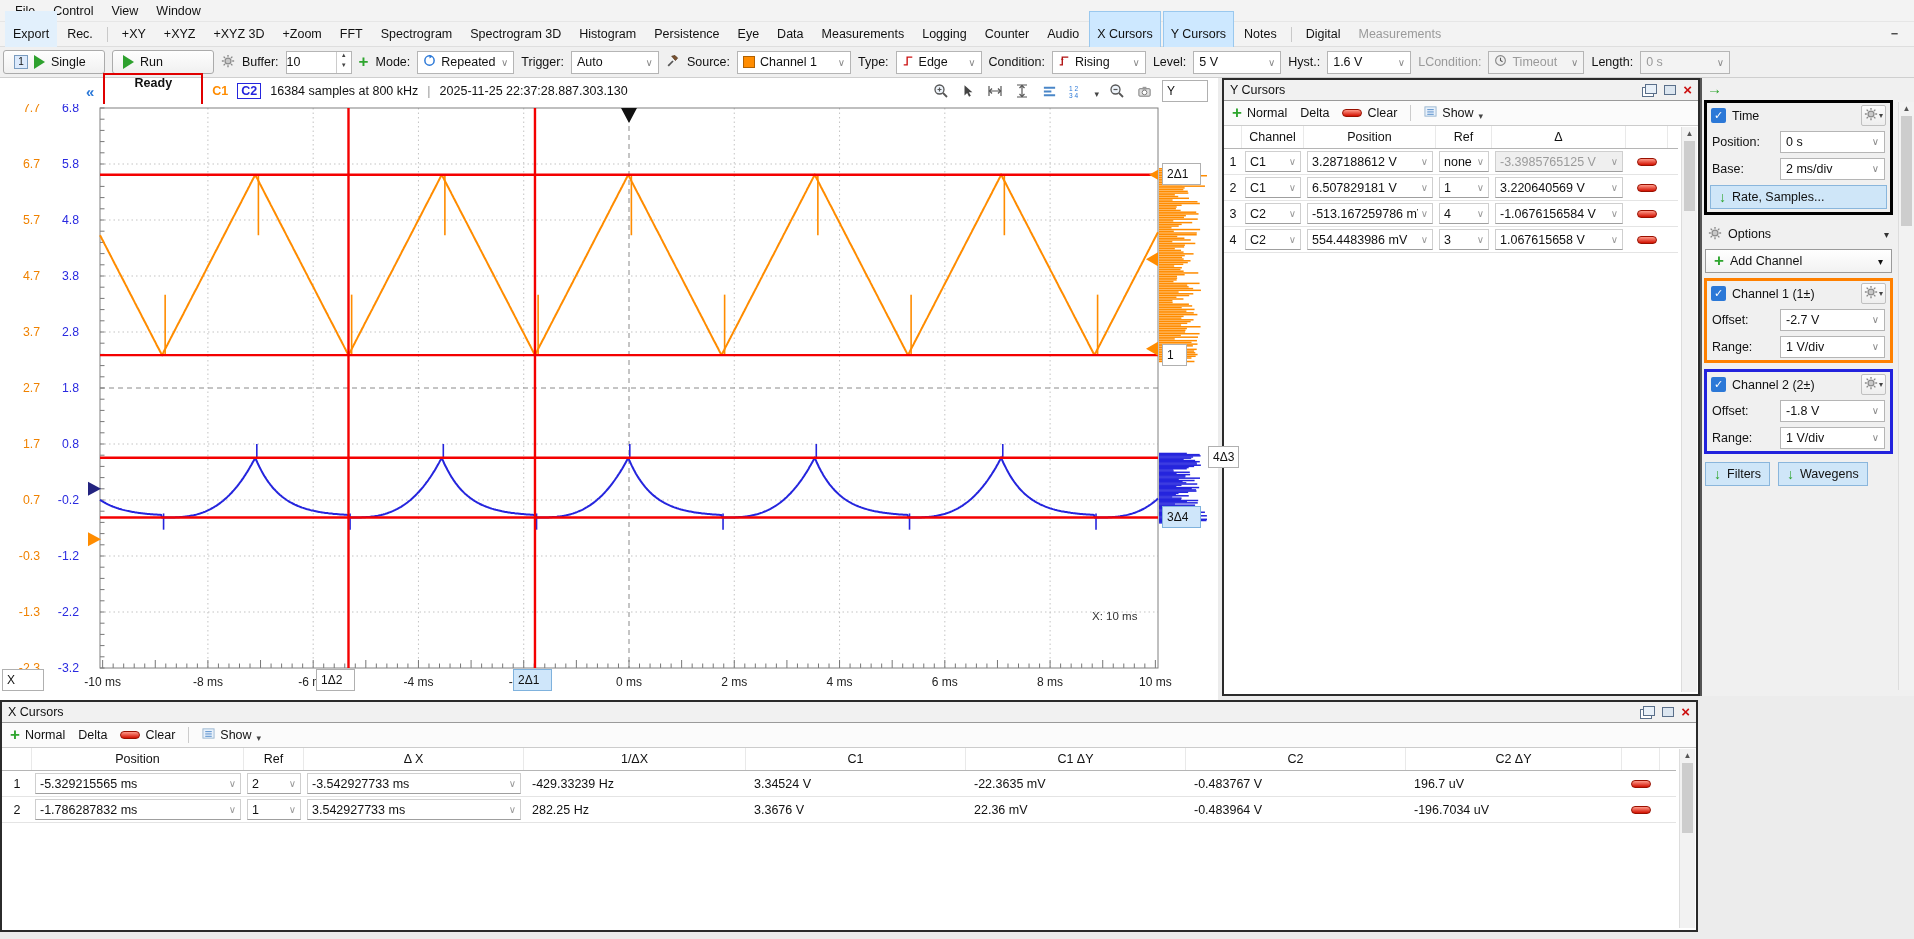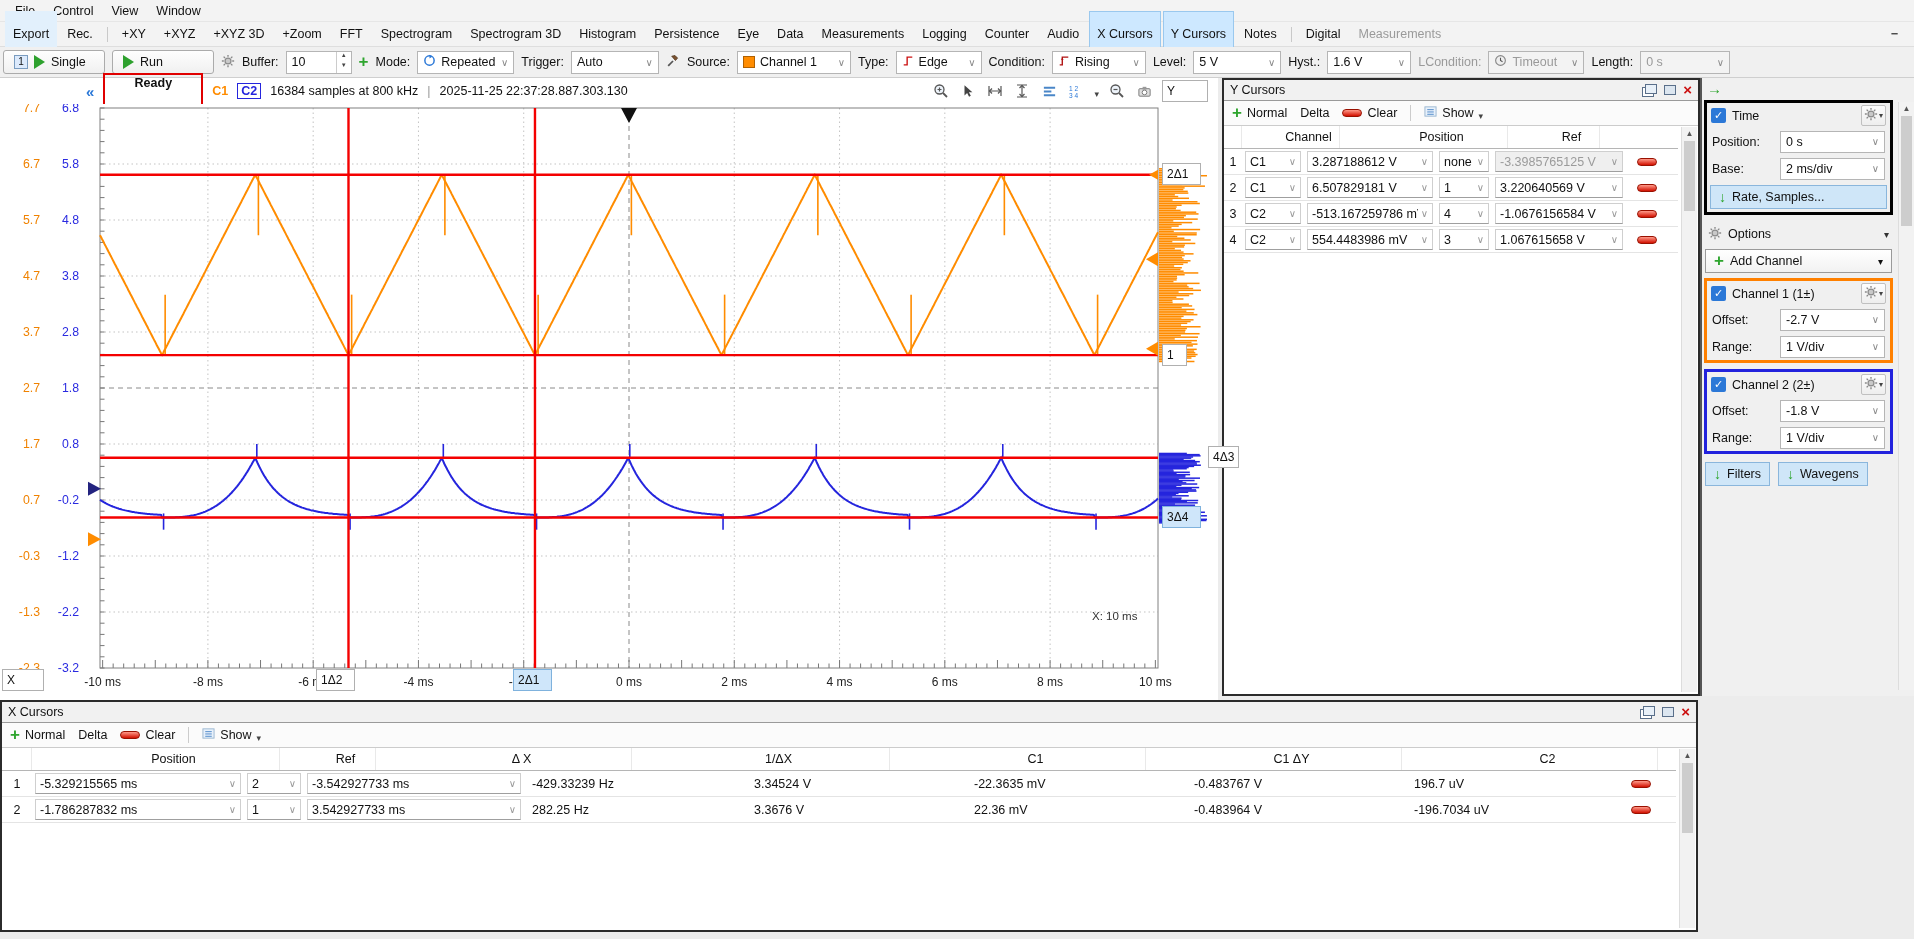--- a/index.html
+++ b/index.html
@@ -20,21 +20,21 @@
 
   #controlbar { position:absolute; left:0; top:47px; width:100%; height:31px; background:#f0f0f0; border-bottom:1px solid #cfcfcf; display:flex; align-items:center; gap:7px; padding:0 3px; white-space:nowrap; }
   .btn { background:linear-gradient(#fefefe,#f0f0f0); border:1px solid #ababab; border-radius:3px; height:24px; display:flex; align-items:center; gap:6px; padding:0 10px; }
   .play { width:0; height:0; border-left:11px solid #2ea12e; border-top:7px solid transparent; border-bottom:7px solid transparent; }
   .one-badge { width:14px; height:14px; background:#dceafc; border:1px solid #7a9cc0; font-size:10px; line-height:12px; text-align:center; }
   .lbl.dis { color:#9a9a9a; }
   .sel { background:#fff; border:1px solid #b5b5b5; height:23px; display:flex; align-items:center; gap:5px; padding:0 5px; }
   .sel .chev { margin-left:auto; color:#8a8a8a; font-size:10px; }
   .sel.dis { background:#f3f3f3; color:#9a9a9a; }
   .spin { background:#fff; border:1px solid #b5b5b5; height:23px; width:66px; display:flex; align-items:stretch; }
-  .spin .v { flex:1; display:flex; align-items:center; padding-left:5px; }
+  .spin .v { flex:1; display:flex; align-items:center; }
   .spin .arr { width:15px; border-left:1px solid #ccc; display:flex; flex-direction:column; }
   .spin .arr span { flex:1; font-size:6px; line-height:6px; text-align:center; color:#444; }
   .gplus { color:#2ea52e; font-weight:bold; font-size:17px; line-height:14px; }
   .swatch { width:12px; height:12px; background:#ff8c00; border:1px solid #b06000; }
 
   
   #main-left { position:absolute; left:0; top:78px; width:1218px; height:622px; background:#fff; }
   #statusrow { height:26px; display:flex; align-items:center; gap:9px; padding:0 6px 0 86px; position:relative; }
   .back-chev { color:#2b78d7; font-weight:bold; font-size:15px; }
   #ready-box { border:2px solid #e00000; width:100px; height:36px; line-height:16px; text-align:center; font-weight:bold; }
@@ -57,21 +57,21 @@
   .wb-cascade { border:1px solid #5a6f8a; background:#e8f0f8; box-shadow:-3px 3px 0 -1px #fff,-3px 3px 0 0 #5a6f8a; margin-top:-2px; }
   .wb-max { border:1px solid #5a6f8a; background:#dce6f0; }
   .wb-close { width:auto; color:#cc1111; font-weight:bold; font-size:15px; line-height:10px; }
   .ptoolbar { height:25px; display:flex; align-items:center; gap:13px; padding:0 8px; background:#fbfbfb; border-bottom:1px solid #ccc; }
   .tbtn { display:flex; align-items:center; gap:5px; }
   .pill { display:inline-block; width:20px; height:8px; border-radius:4px; background:linear-gradient(#ff9a8a,#d21000); border:1px solid #991000; }
   .tb-sep { width:1px; height:16px; background:#ccc; }
   .caret2 { font-size:9px; color:#444; position:relative; top:3px; }
 
   .thead,.trow { display:grid; align-items:stretch; }
-  .thead { height:23px; border-bottom:1px solid #b5b5b5;gap:36px; }
+  .thead { height:23px; border-bottom:1px solid #b5b5b5; }
   .th { display:flex; align-items:center; justify-content:center; border-right:1px solid #e9e9e9; overflow:hidden; }
   .trow { height:26px; border-bottom:1px solid #e4e4e4; }
   .tcell { display:flex; align-items:center; padding:0 3px; overflow:hidden; }
   .tcell.num { justify-content:center; padding:0; }
   .tcell.txt { padding-left:8px; white-space:nowrap; }
   .cell-sel { flex:1; display:flex; align-items:center; height:21px; border:1px solid #cfcfcf; border-bottom-color:#9f9f9f; background:#fff; padding:0 4px; overflow:hidden; white-space:nowrap; }
   .cell-sel .val { flex:1; overflow:hidden; white-space:nowrap; }
   .cell-sel .chev { color:#999; font-size:10px; margin-left:3px; }
   .cell-sel.dis { background:#efefef; color:#9b9b9b; }
 

